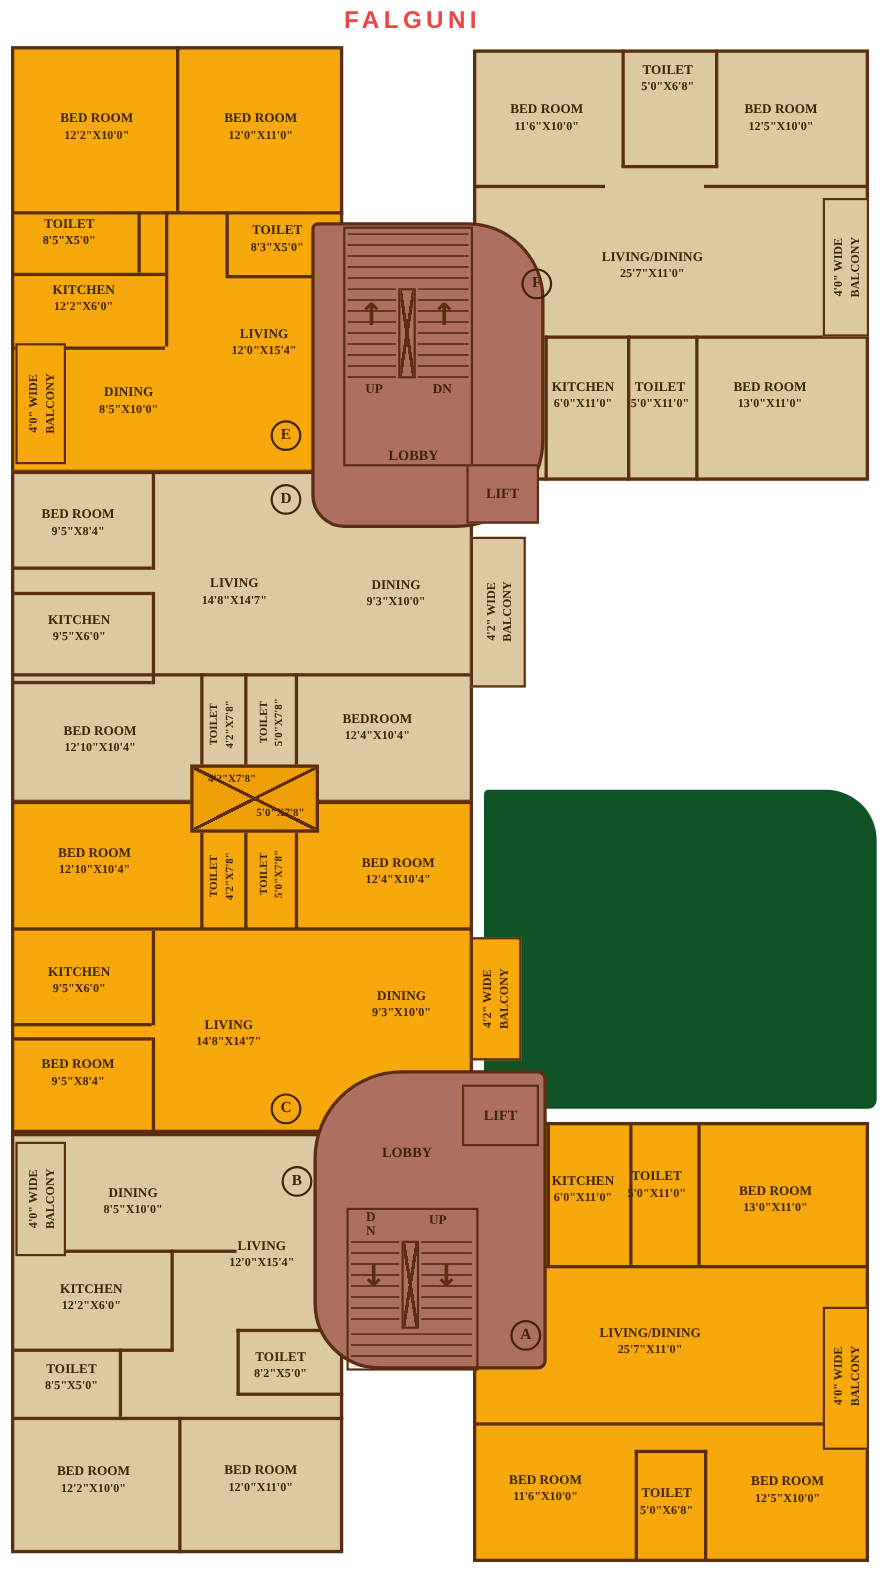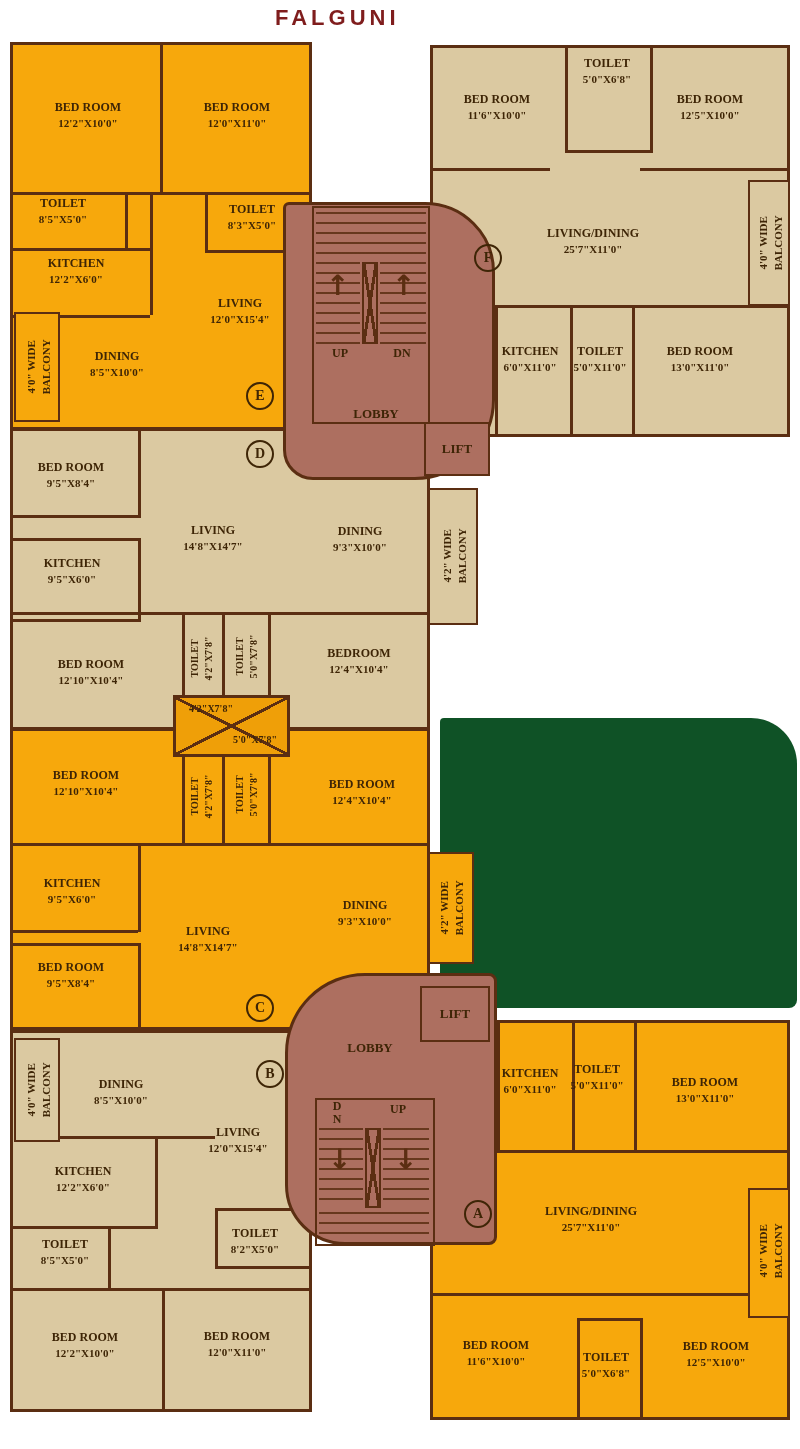--- a/index.html
+++ b/index.html
@@ -18,22 +18,22 @@
   .lbl{position:absolute;text-align:center;color:var(--text);font-weight:bold;
        font-size:12px;line-height:1.3;}
   .lbl .dm{font-size:11px;}
   .sm{font-size:10px;}
   .vlbl{position:absolute;display:flex;align-items:center;justify-content:center;overflow:visible;}
   .vrot{transform:rotate(-90deg);white-space:nowrap;text-align:center;color:var(--text);
         font-weight:bold;font-size:11px;line-height:1.35;}
   .vrot.sm2{font-size:10px;}
   .circ{position:absolute;width:24px;height:24px;border:2px solid var(--text);border-radius:50%;
         text-align:center;line-height:24px;font-weight:bold;font-size:14px;color:var(--text);}
-  .title{position:absolute;width:200px;text-align:left;font-family:"Liberation Sans",sans-serif;
-         font-weight:bold;font-size:22px;letter-spacing:4px;color:#7f1d1d;}
+  .title{position:absolute;width:200px;text-align:center;font-family:"Liberation Sans",sans-serif;
+         font-weight:bold;font-size:22px;letter-spacing:4px;color:#ef4444;}
   .stair{position:absolute;box-sizing:border-box;border:2px solid var(--wall);}
   .tread{position:absolute;background:repeating-linear-gradient(180deg,rgba(91,46,18,.85) 0 2px,rgba(0,0,0,0) 2px 10px);}
   .xbox{position:absolute;box-sizing:border-box;border:2px solid var(--wall);
         background-image:
           linear-gradient(to top right,rgba(0,0,0,0) calc(50% - 1.5px),var(--wall) calc(50% - 1.5px) calc(50% + 1.5px),rgba(0,0,0,0) calc(50% + 1.5px)),
           linear-gradient(to bottom right,rgba(0,0,0,0) calc(50% - 1.5px),var(--wall) calc(50% - 1.5px) calc(50% + 1.5px),rgba(0,0,0,0) calc(50% + 1.5px));}
   .shaft{position:absolute;box-sizing:border-box;border:3px solid var(--wall);background:#EF9F08;
         background-image:
           linear-gradient(to top right,rgba(0,0,0,0) calc(50% - 1.5px),var(--wall) calc(50% - 1.5px) calc(50% + 1.5px),rgba(0,0,0,0) calc(50% + 1.5px)),
           linear-gradient(to bottom right,rgba(0,0,0,0) calc(50% - 1.5px),var(--wall) calc(50% - 1.5px) calc(50% + 1.5px),rgba(0,0,0,0) calc(50% + 1.5px));}
@@ -189,21 +189,21 @@
         <div>TOILET</div>
         <div>4'2"X7'8"</div>
       </div>
     </div>
   <div class="vlbl" style="left:228px;top:618px;width:38px;height:76px">
       <div class="vrot sm2">
         <div>TOILET</div>
         <div>5'0"X7'8"</div>
       </div>
     </div>
-  <div class="lbl" style="left:294px;top:646px;width:130px">
+  <div class="lbl" style="left:278px;top:646px;width:130px">
       <div>BEDROOM</div>
       <div class="dm">12'4"X10'4"</div>
     </div>
 
   <div class="blk orange" style="left:10px;top:728px;width:420px;height:302px;"></div>
   <i class="wh" style="left:10px;top:843px;width:420px"></i>
   <i class="wv" style="left:182px;top:757px;height:88px"></i>
   <i class="wv" style="left:222px;top:757px;height:88px"></i>
   <i class="wv" style="left:268px;top:757px;height:88px"></i>
   <i class="wv" style="left:138px;top:846px;height:86px"></i>

